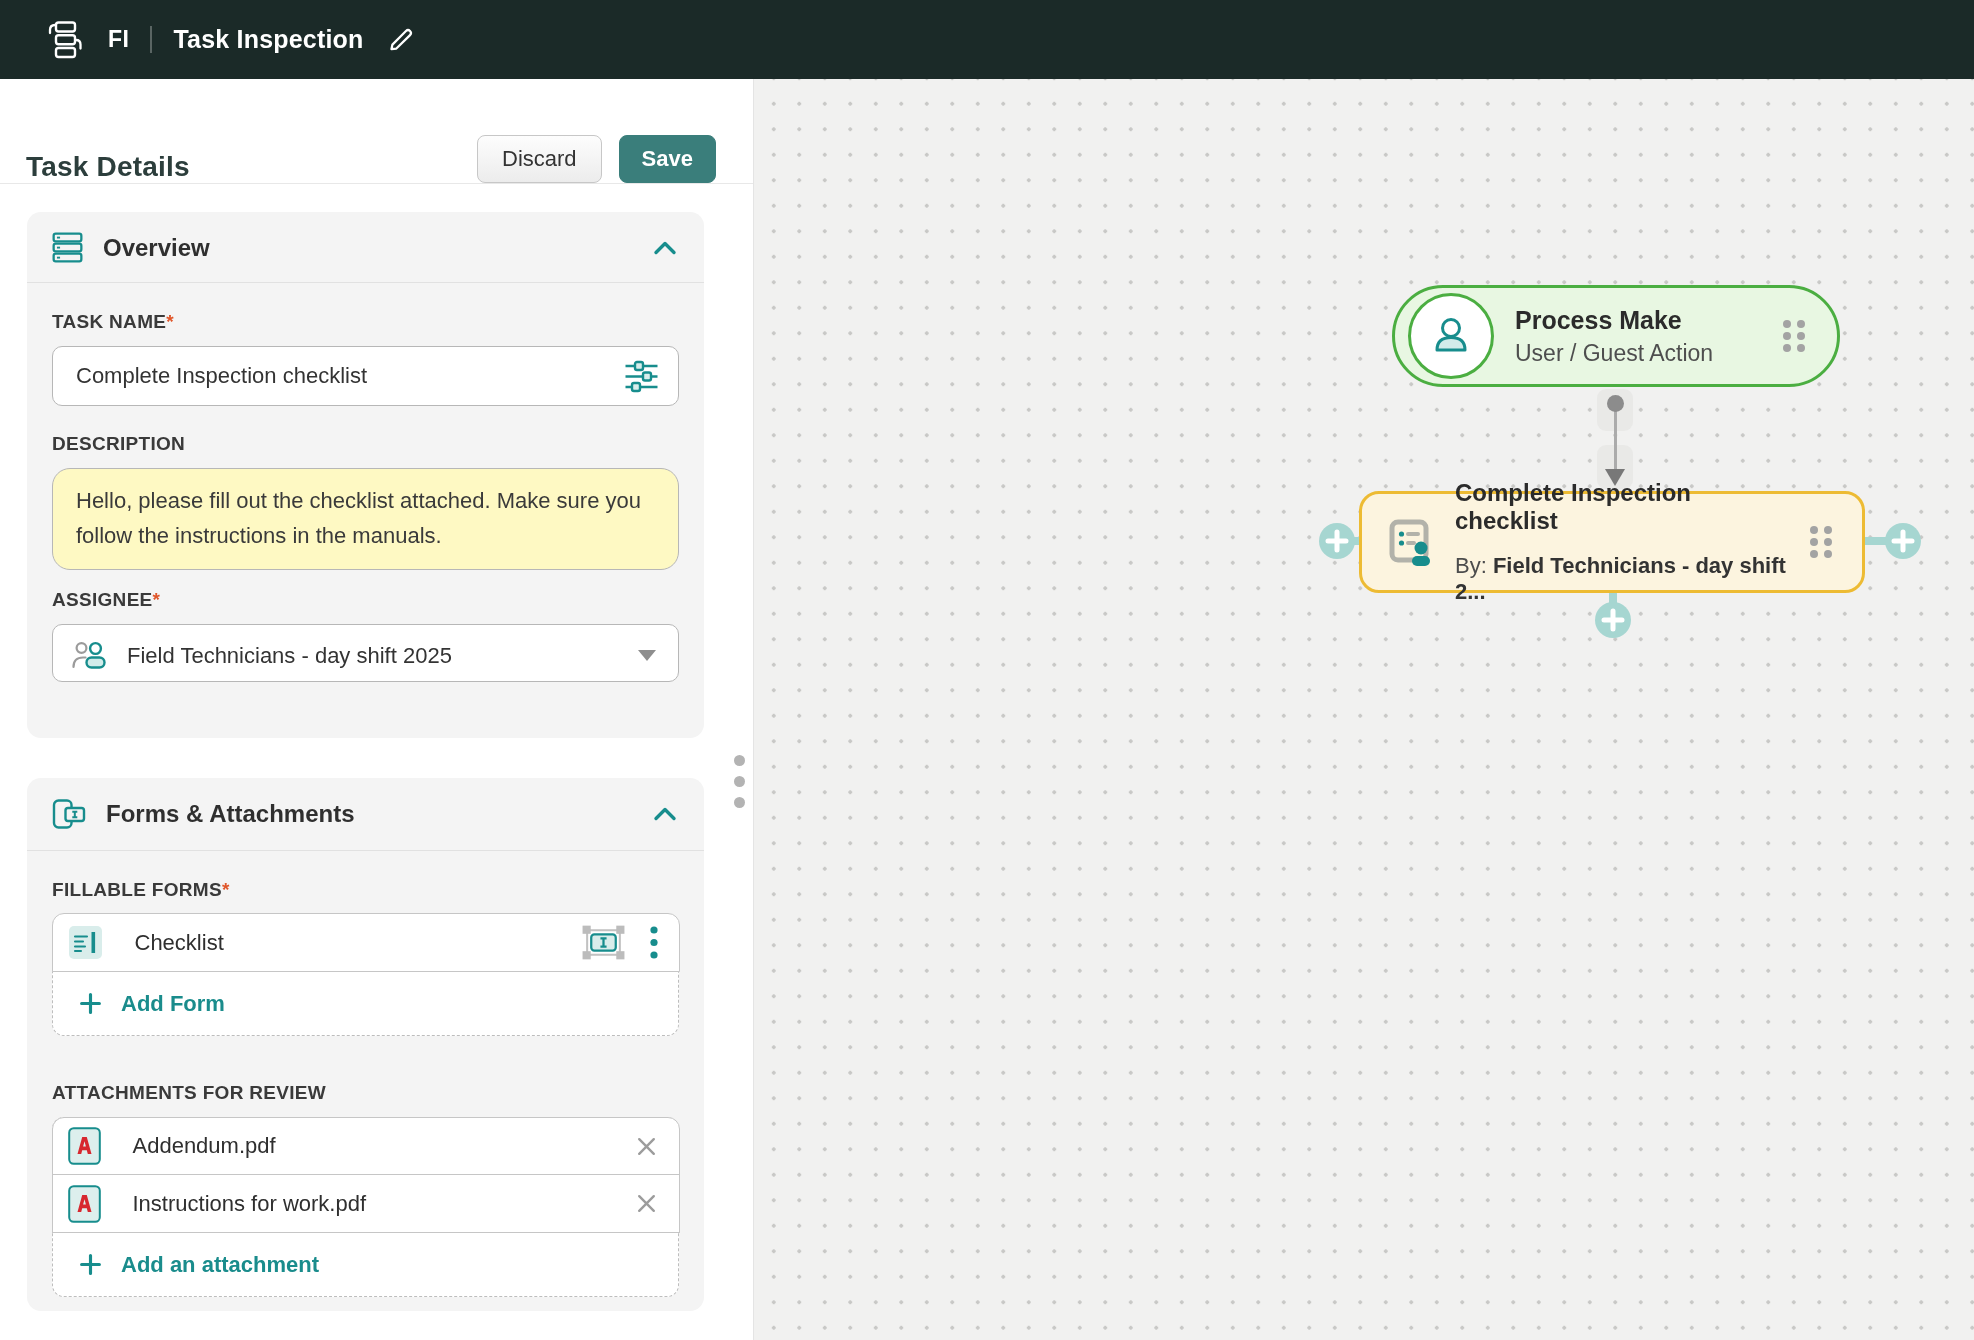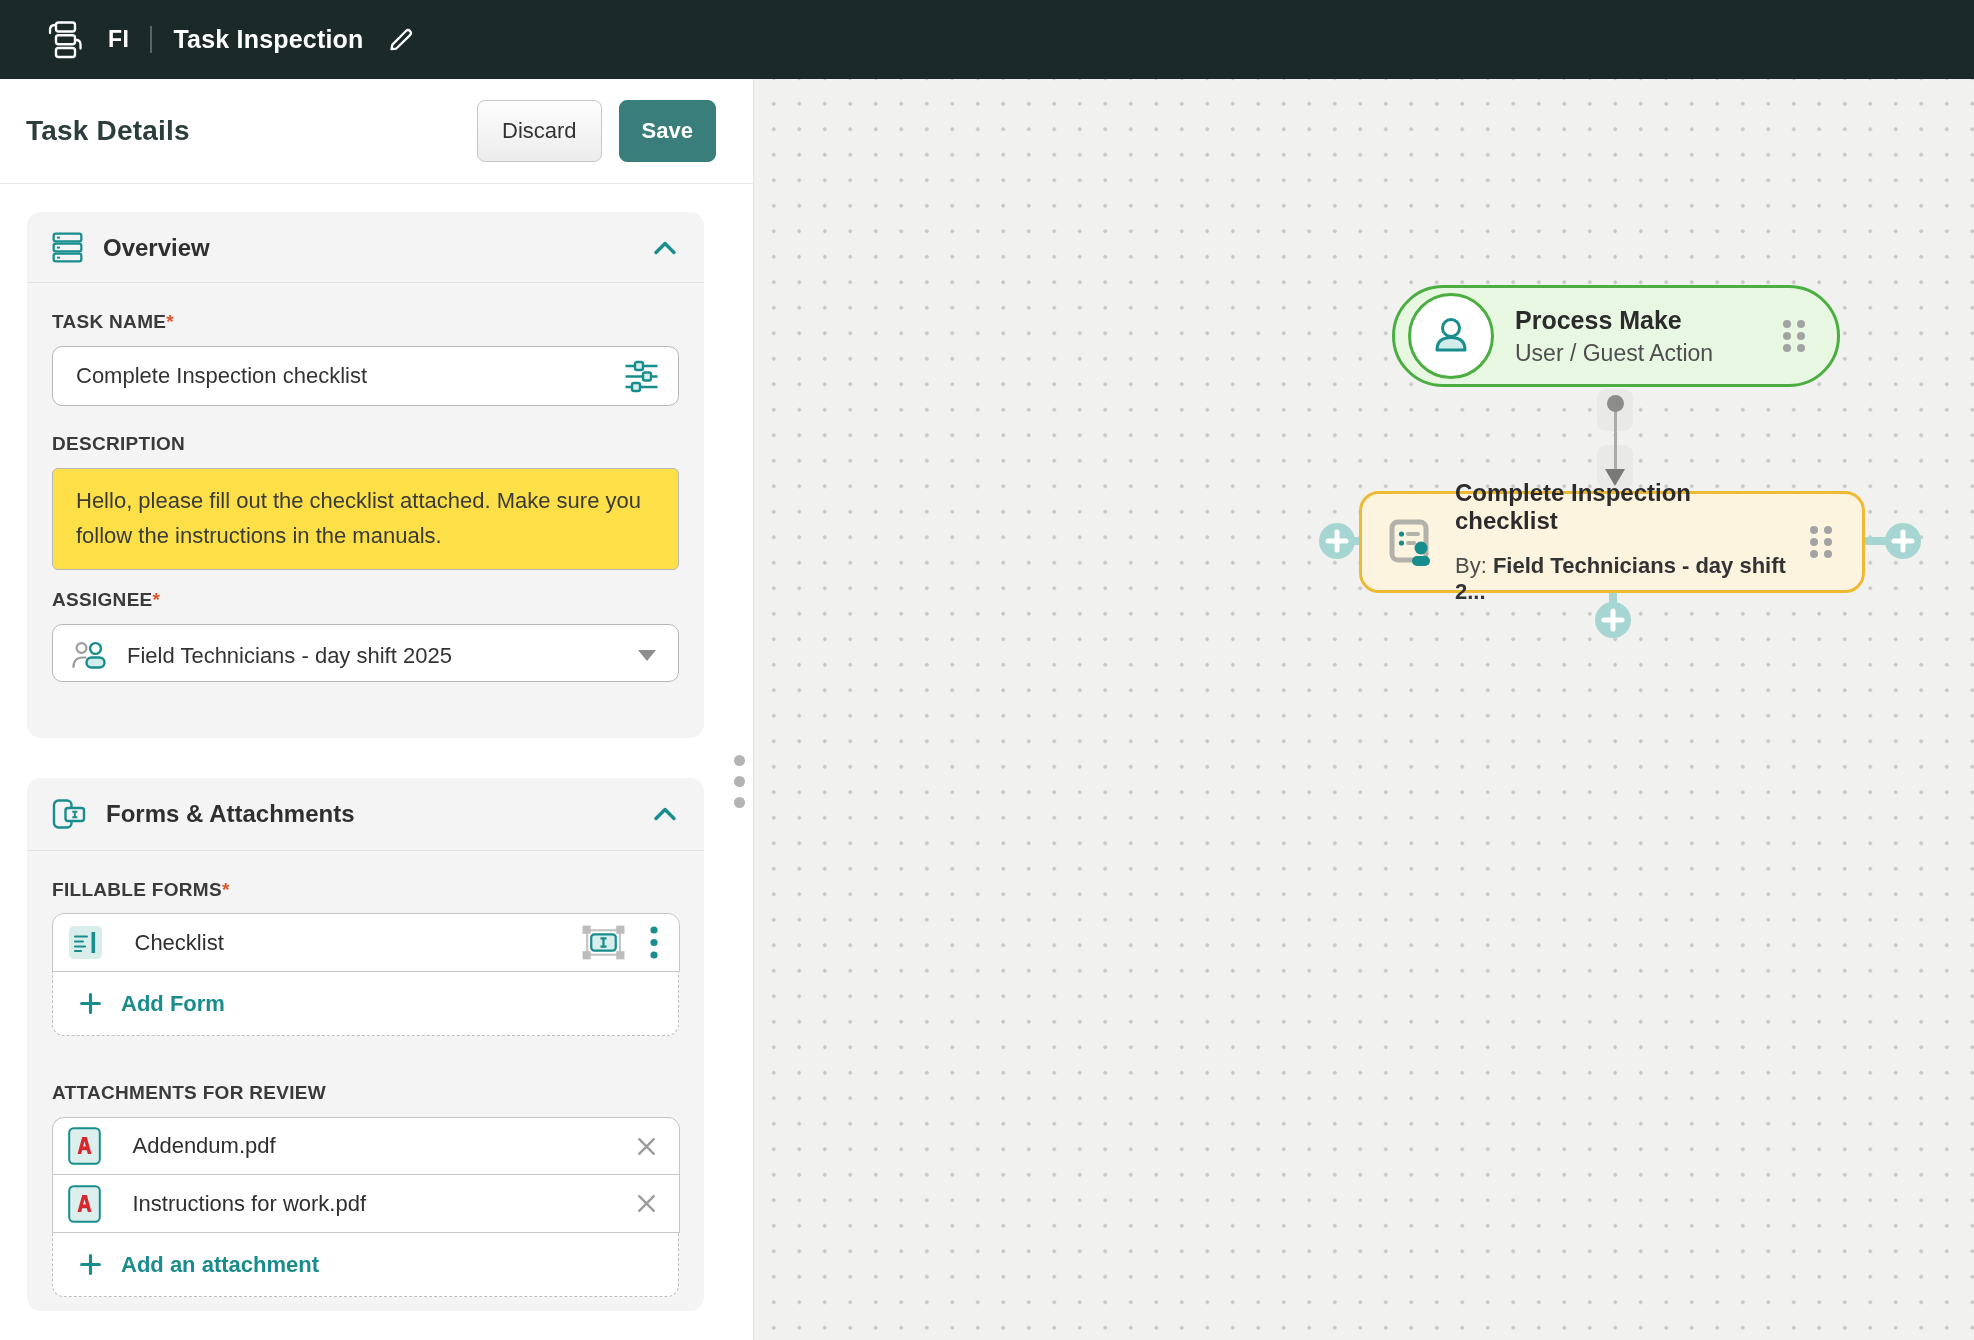--- a/index.html
+++ b/index.html
@@ -14,42 +14,42 @@
   .topbar .pencil { margin-left:20px; display:flex; }
 
   
   .main { position:relative; display:flex; height:1261px; }
   .left-panel { width:754px; background:#fff; border-right:1px solid #e4e4e4; overflow:hidden; }
   .canvas { position:relative; flex:1; background-color:#f1f1f0;
     background-image:radial-gradient(circle,#c8c8c6 1.7px, transparent 1.9px);
     background-size:25.5px 25.5px; background-position:7px 12px; }
 
   
-  .panel-header { height:105px; display:flex; align-items:center; padding:0 37px 0 26px;
+  .panel-header { height:105px; display:flex; align-items:flex-end; padding:0 37px 0 26px;
     border-bottom:1px solid #e8e8e8; }
   .panel-header h1 { font-size:28px; font-weight:600; color:#2c3e3c; letter-spacing:.2px; }
   .ph-buttons { margin-left:auto; display:flex; gap:17px; }
-  .btn { font-size:22px; border-radius:8px; height:62px; display:flex; align-items:center; cursor:pointer; }
+  .btn { font-size:22px; border-radius:8px; height:48px; display:flex; align-items:center; cursor:pointer; }
   .btn-discard { padding:0 24px; color:#333; border:1px solid #c7c7c7;
     background:linear-gradient(#fdfdfd,#ececec); }
   .btn-save { padding:0 22px; color:#fff; font-weight:600; border:1px solid #3a7e7b; background:#3a7e7b; }
 
   
   .card { background:#f4f4f4; border-radius:14px; margin:28px 49px 0 27px; }
   .card + .card { margin-top:40px; }
   .card-header { display:flex; align-items:center; gap:20px; padding:20px 26px 19px 25px;
     border-bottom:1px solid #e1e1e1; cursor:pointer; }
   .card-header .sec-title { font-size:24px; font-weight:600; color:#2f2f2f; }
   .card-header .chev { margin-left:auto; display:flex; }
   .card-body { padding:6px 25px 0 25px; }
   .field-label { font-size:19px; font-weight:600; color:#3a3a3a; letter-spacing:.3px; margin:22px 0 13px; }
   .req { color:#e0562a; }
   .inputbox { background:#fff; border:1px solid #b7b7b7; border-radius:10px; height:60px;
     display:flex; align-items:center; padding:0 18px 0 23px; font-size:22px; color:#333; }
-  .textareabox { background:#fde047; border:1px solid #b7b7b7; border-radius:6px; min-height:101px;
+  .textareabox { background:#fef9c3; border:1px solid #b7b7b7; border-radius:18px; min-height:101px;
     padding:15px 30px 15px 23px; font-size:22px; color:#3a3a3a; line-height:1.58; }
   .selectbox { background:#fff; border:1px solid #b7b7b7; border-radius:10px; height:58px;
     display:flex; align-items:center; gap:17px; padding:6px 22px 0 18px; font-size:22px; color:#333; cursor:pointer; }
   .caret-down { width:0; height:0; margin-left:auto;
     border-left:9px solid transparent; border-right:9px solid transparent; border-top:11px solid #8e8e8e; }
   .overview-body { padding-bottom:56px; }
 
   
   .group { border:1.5px dashed #bdbdbd; border-radius:12px; background:#fff; }
   .grow { background:#fff; border:1px solid #c6c6c6; margin:-1.5px -1.5px 0 -1.5px;

